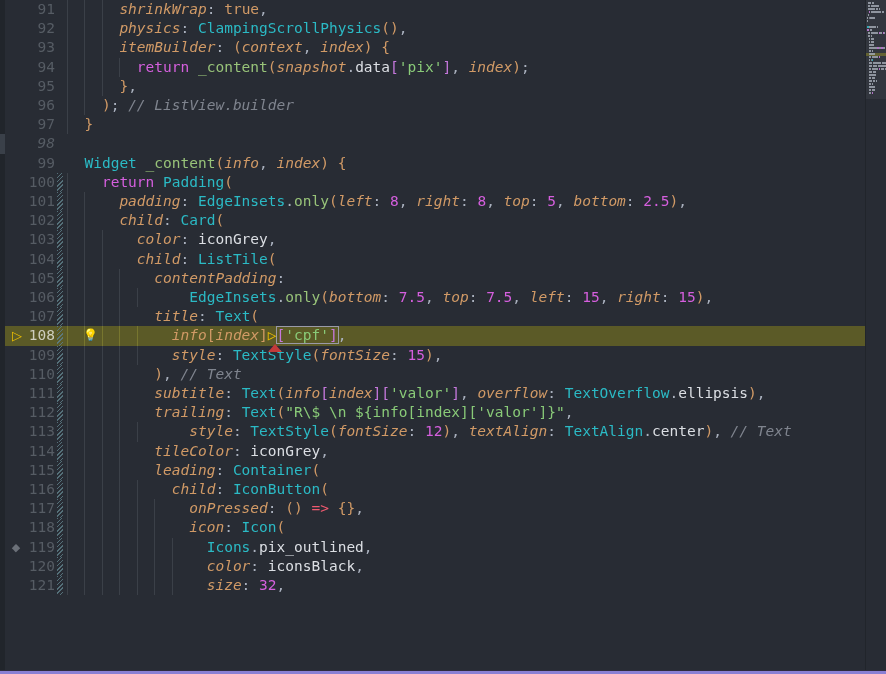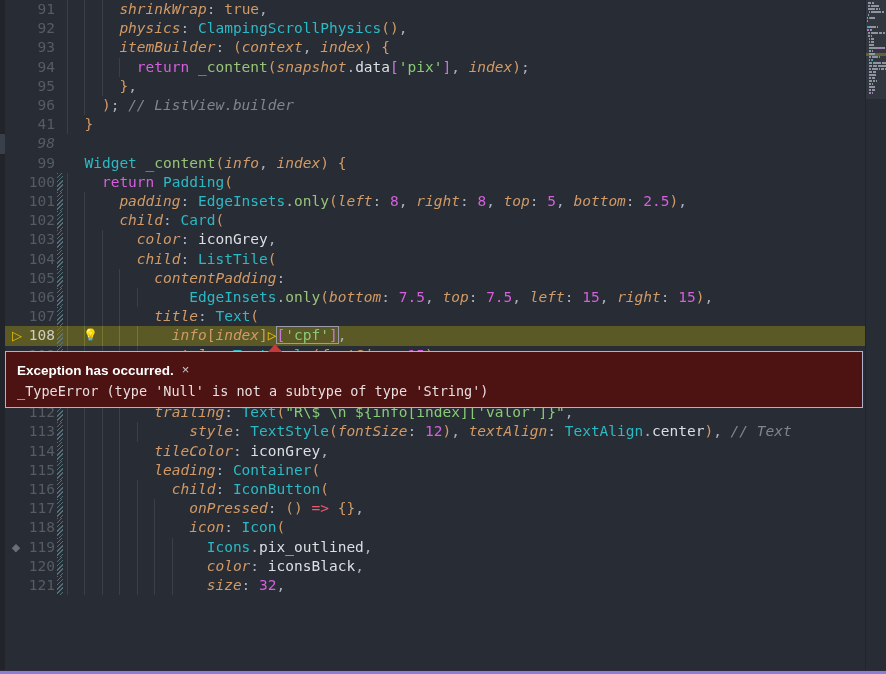--- a/index.html
+++ b/index.html
@@ -194,21 +194,21 @@
     <div class="deco-mark" style="top:134px;"></div>
   </div>
 
   <div class="code-surface" id="code-surface">
       <div class="line" style="top: 0px; position: absolute; left: 0px; right: 0px;"><div class="gutter"><span class="num">91</span></div><div class="iguides"><div class="ig" style="left: 0px;"></div><div class="ig" style="left: 17.42px;"></div><div class="ig" style="left: 34.84px;"></div></div><div class="content"><span class="t-punc">      </span><span class="t-prop">shrinkWrap</span><span class="t-punc">:</span><span class="t-punc"> </span><span class="t-bool">true</span><span class="t-punc">,</span></div></div>
       <div class="line" style="top: 19.2px; position: absolute; left: 0px; right: 0px;"><div class="gutter"><span class="num">92</span></div><div class="iguides"><div class="ig" style="left: 0px;"></div><div class="ig" style="left: 17.42px;"></div><div class="ig" style="left: 34.84px;"></div></div><div class="content"><span class="t-punc">      </span><span class="t-prop">physics</span><span class="t-punc">:</span><span class="t-punc"> </span><span class="t-type">ClampingScrollPhysics</span><span class="t-br1">(</span><span class="t-br1">)</span><span class="t-punc">,</span></div></div>
       <div class="line" style="top: 38.4px; position: absolute; left: 0px; right: 0px;"><div class="gutter"><span class="num">93</span></div><div class="iguides"><div class="ig" style="left: 0px;"></div><div class="ig" style="left: 17.42px;"></div><div class="ig" style="left: 34.84px;"></div></div><div class="content"><span class="t-punc">      </span><span class="t-prop">itemBuilder</span><span class="t-punc">:</span><span class="t-punc"> </span><span class="t-br1">(</span><span class="t-param">context</span><span class="t-punc">,</span><span class="t-punc"> </span><span class="t-param">index</span><span class="t-br1">)</span><span class="t-punc"> </span><span class="t-br1">{</span></div></div>
       <div class="line" style="top: 57.6px; position: absolute; left: 0px; right: 0px;"><div class="gutter"><span class="num">94</span></div><div class="iguides"><div class="ig" style="left: 0px;"></div><div class="ig" style="left: 17.42px;"></div><div class="ig" style="left: 34.84px;"></div><div class="ig" style="left: 52.26px;"></div></div><div class="content"><span class="t-punc">        </span><span class="t-kw">return</span><span class="t-punc"> </span><span class="t-fn-g">_content</span><span class="t-br1">(</span><span class="t-param">snapshot</span><span class="t-punc">.</span><span class="t-white">data</span><span class="t-br2">[</span><span class="t-str">'pix'</span><span class="t-br2">]</span><span class="t-punc">,</span><span class="t-punc"> </span><span class="t-param">index</span><span class="t-br1">)</span><span class="t-punc">;</span></div></div>
       <div class="line" style="top: 76.8px; position: absolute; left: 0px; right: 0px;"><div class="gutter"><span class="num">95</span></div><div class="iguides"><div class="ig" style="left: 0px;"></div><div class="ig" style="left: 17.42px;"></div><div class="ig" style="left: 34.84px;"></div></div><div class="content"><span class="t-punc">      </span><span class="t-br1">}</span><span class="t-punc">,</span></div></div>
       <div class="line" style="top: 96px; position: absolute; left: 0px; right: 0px;"><div class="gutter"><span class="num">96</span></div><div class="iguides"><div class="ig" style="left: 0px;"></div><div class="ig" style="left: 17.42px;"></div></div><div class="content"><span class="t-punc">    </span><span class="t-br1">)</span><span class="t-punc">;</span><span class="t-punc"> </span><span class="t-cmt">// ListView.builder</span></div></div>
-      <div class="line" style="top: 115.2px; position: absolute; left: 0px; right: 0px;"><div class="gutter"><span class="num">41</span></div><div class="iguides"><div class="ig" style="left: 0px;"></div></div><div class="content"><span class="t-punc">  </span><span class="t-br1">}</span></div></div>
+      <div class="line" style="top: 115.2px; position: absolute; left: 0px; right: 0px;"><div class="gutter"><span class="num">97</span></div><div class="iguides"><div class="ig" style="left: 0px;"></div></div><div class="content"><span class="t-punc">  </span><span class="t-br1">}</span></div></div>
       <div class="line" style="top: 134.4px; position: absolute; left: 0px; right: 0px; font-style: italic;"><div class="gutter"><span class="num">98</span></div><div class="iguides"></div><div class="content"><span class="t-punc"></span></div></div>
       <div class="line" style="top: 153.6px; position: absolute; left: 0px; right: 0px;"><div class="gutter"><span class="num">99</span></div><div class="iguides"></div><div class="content"><span class="t-punc">  </span><span class="t-type">Widget</span><span class="t-punc"> </span><span class="t-fn-g">_content</span><span class="t-br1">(</span><span class="t-param">info</span><span class="t-punc">,</span><span class="t-punc"> </span><span class="t-param">index</span><span class="t-br1">)</span><span class="t-punc"> </span><span class="t-br1">{</span></div></div>
       <div class="line" style="top: 172.8px; position: absolute; left: 0px; right: 0px;"><div class="gutter"><span class="num">100</span></div><div class="foldcol squig"></div><div class="iguides"><div class="ig" style="left: 0px;"></div></div><div class="content"><span class="t-punc">    </span><span class="t-kw">return</span><span class="t-punc"> </span><span class="t-type">Padding</span><span class="t-br1">(</span></div></div>
       <div class="line" style="top: 192px; position: absolute; left: 0px; right: 0px;"><div class="gutter"><span class="num">101</span></div><div class="foldcol squig"></div><div class="iguides"><div class="ig" style="left: 0px;"></div><div class="ig" style="left: 17.42px;"></div></div><div class="content"><span class="t-punc">      </span><span class="t-prop">padding</span><span class="t-punc">:</span><span class="t-punc"> </span><span class="t-type">EdgeInsets</span><span class="t-punc">.</span><span class="t-fn-g">only</span><span class="t-br1">(</span><span class="t-prop">left</span><span class="t-punc">:</span><span class="t-punc"> </span><span class="t-num">8</span><span class="t-punc">,</span><span class="t-punc"> </span><span class="t-prop">right</span><span class="t-punc">:</span><span class="t-punc"> </span><span class="t-num">8</span><span class="t-punc">,</span><span class="t-punc"> </span><span class="t-prop">top</span><span class="t-punc">:</span><span class="t-punc"> </span><span class="t-num">5</span><span class="t-punc">,</span><span class="t-punc"> </span><span class="t-prop">bottom</span><span class="t-punc">:</span><span class="t-punc"> </span><span class="t-num">2.5</span><span class="t-br1">)</span><span class="t-punc">,</span></div></div>
       <div class="line" style="top: 211.2px; position: absolute; left: 0px; right: 0px;"><div class="gutter"><span class="num">102</span></div><div class="foldcol squig"></div><div class="iguides"><div class="ig" style="left: 0px;"></div><div class="ig" style="left: 17.42px;"></div></div><div class="content"><span class="t-punc">      </span><span class="t-prop">child</span><span class="t-punc">:</span><span class="t-punc"> </span><span class="t-type">Card</span><span class="t-br1">(</span></div></div>
       <div class="line" style="top: 230.4px; position: absolute; left: 0px; right: 0px;"><div class="gutter"><span class="num">103</span></div><div class="foldcol squig"></div><div class="iguides"><div class="ig" style="left: 0px;"></div><div class="ig" style="left: 17.42px;"></div><div class="ig" style="left: 34.84px;"></div></div><div class="content"><span class="t-punc">        </span><span class="t-prop">color</span><span class="t-punc">:</span><span class="t-punc"> </span><span class="t-white">iconGrey</span><span class="t-punc">,</span></div></div>
       <div class="line" style="top: 249.6px; position: absolute; left: 0px; right: 0px;"><div class="gutter"><span class="num">104</span></div><div class="foldcol squig"></div><div class="iguides"><div class="ig" style="left: 0px;"></div><div class="ig" style="left: 17.42px;"></div><div class="ig" style="left: 34.84px;"></div></div><div class="content"><span class="t-punc">        </span><span class="t-prop">child</span><span class="t-punc">:</span><span class="t-punc"> </span><span class="t-type">ListTile</span><span class="t-br1">(</span></div></div>
       <div class="line" style="top: 268.8px; position: absolute; left: 0px; right: 0px;"><div class="gutter"><span class="num">105</span></div><div class="foldcol squig"></div><div class="iguides"><div class="ig" style="left: 0px;"></div><div class="ig" style="left: 17.42px;"></div><div class="ig" style="left: 34.84px;"></div><div class="ig" style="left: 52.26px;"></div></div><div class="content"><span class="t-punc">          </span><span class="t-prop">contentPadding</span><span class="t-punc">:</span></div></div>
       <div class="line" style="top: 288px; position: absolute; left: 0px; right: 0px;"><div class="gutter"><span class="num">106</span></div><div class="foldcol squig"></div><div class="iguides"><div class="ig" style="left: 0px;"></div><div class="ig" style="left: 17.42px;"></div><div class="ig" style="left: 34.84px;"></div><div class="ig" style="left: 52.26px;"></div><div class="ig" style="left: 69.68px;"></div></div><div class="content"><span class="t-punc">              </span><span class="t-type">EdgeInsets</span><span class="t-punc">.</span><span class="t-fn-g">only</span><span class="t-br1">(</span><span class="t-prop">bottom</span><span class="t-punc">:</span><span class="t-punc"> </span><span class="t-num">7.5</span><span class="t-punc">,</span><span class="t-punc"> </span><span class="t-prop">top</span><span class="t-punc">:</span><span class="t-punc"> </span><span class="t-num">7.5</span><span class="t-punc">,</span><span class="t-punc"> </span><span class="t-prop">left</span><span class="t-punc">:</span><span class="t-punc"> </span><span class="t-num">15</span><span class="t-punc">,</span><span class="t-punc"> </span><span class="t-prop">right</span><span class="t-punc">:</span><span class="t-punc"> </span><span class="t-num">15</span><span class="t-br1">)</span><span class="t-punc">,</span></div></div>
       <div class="line" style="top: 307.2px; position: absolute; left: 0px; right: 0px;"><div class="gutter"><span class="num">107</span></div><div class="foldcol squig"></div><div class="iguides"><div class="ig" style="left: 0px;"></div><div class="ig" style="left: 17.42px;"></div><div class="ig" style="left: 34.84px;"></div><div class="ig" style="left: 52.26px;"></div></div><div class="content"><span class="t-punc">          </span><span class="t-prop">title</span><span class="t-punc">:</span><span class="t-punc"> </span><span class="t-type">Text</span><span class="t-br1">(</span></div></div>
@@ -224,26 +224,20 @@
       <div class="line" style="top: 499.2px; position: absolute; left: 0px; right: 0px;"><div class="gutter"><span class="num">117</span></div><div class="foldcol squig"></div><div class="iguides"><div class="ig" style="left: 0px;"></div><div class="ig" style="left: 17.42px;"></div><div class="ig" style="left: 34.84px;"></div><div class="ig" style="left: 52.26px;"></div><div class="ig" style="left: 69.68px;"></div><div class="ig" style="left: 87.1px;"></div></div><div class="content"><span class="t-punc">              </span><span class="t-prop">onPressed</span><span class="t-punc">:</span><span class="t-punc"> </span><span class="t-br1">(</span><span class="t-br1">)</span><span class="t-punc"> </span><span class="t-arrow">=&gt;</span><span class="t-punc"> </span><span class="t-br1">{</span><span class="t-br1">}</span><span class="t-punc">,</span></div></div>
       <div class="line" style="top: 518.4px; position: absolute; left: 0px; right: 0px;"><div class="gutter"><span class="num">118</span></div><div class="foldcol squig"></div><div class="iguides"><div class="ig" style="left: 0px;"></div><div class="ig" style="left: 17.42px;"></div><div class="ig" style="left: 34.84px;"></div><div class="ig" style="left: 52.26px;"></div><div class="ig" style="left: 69.68px;"></div><div class="ig" style="left: 87.1px;"></div></div><div class="content"><span class="t-punc">              </span><span class="t-prop">icon</span><span class="t-punc">:</span><span class="t-punc"> </span><span class="t-type">Icon</span><span class="t-br1">(</span></div></div>
       <div class="line" style="top: 537.6px; position: absolute; left: 0px; right: 0px;"><div class="gutter"><span class="num">119</span></div><span class="gicon" style="color: rgb(107, 112, 120); font-size: 11px; left: 3px;">◆</span><div class="foldcol squig"></div><div class="iguides"><div class="ig" style="left: 0px;"></div><div class="ig" style="left: 17.42px;"></div><div class="ig" style="left: 34.84px;"></div><div class="ig" style="left: 52.26px;"></div><div class="ig" style="left: 69.68px;"></div><div class="ig" style="left: 87.1px;"></div><div class="ig" style="left: 104.52px;"></div></div><div class="content"><span class="t-punc">                </span><span class="t-type">Icons</span><span class="t-punc">.</span><span class="t-white">pix_outlined</span><span class="t-punc">,</span></div></div>
       <div class="line" style="top: 556.8px; position: absolute; left: 0px; right: 0px;"><div class="gutter"><span class="num">120</span></div><div class="foldcol squig"></div><div class="iguides"><div class="ig" style="left: 0px;"></div><div class="ig" style="left: 17.42px;"></div><div class="ig" style="left: 34.84px;"></div><div class="ig" style="left: 52.26px;"></div><div class="ig" style="left: 69.68px;"></div><div class="ig" style="left: 87.1px;"></div><div class="ig" style="left: 104.52px;"></div></div><div class="content"><span class="t-punc">                </span><span class="t-prop">color</span><span class="t-punc">:</span><span class="t-punc"> </span><span class="t-white">iconsBlack</span><span class="t-punc">,</span></div></div>
       <div class="line" style="top: 576px; position: absolute; left: 0px; right: 0px;"><div class="gutter"><span class="num">121</span></div><div class="foldcol squig"></div><div class="iguides"><div class="ig" style="left: 0px;"></div><div class="ig" style="left: 17.42px;"></div><div class="ig" style="left: 34.84px;"></div><div class="ig" style="left: 52.26px;"></div><div class="ig" style="left: 69.68px;"></div><div class="ig" style="left: 87.1px;"></div><div class="ig" style="left: 104.52px;"></div></div><div class="content"><span class="t-punc">                </span><span class="t-prop">size</span><span class="t-punc">:</span><span class="t-punc"> </span><span class="t-num">32</span><span class="t-punc">,</span></div></div>
       <div style="position: absolute; left: 78px; width: 14px; height: 19.2px; line-height: 19.2px; font-size: 12px; text-align: center; color: rgb(242, 204, 74); font-family: &quot;DejaVu Sans&quot;, sans-serif; z-index: 6; top: 326.4px;">💡</div>
     </div>
 
   <div class="exc-arrow"></div>
 
-  <div class="exception-widget">
-    <div>
-      <span class="title">Exception has occurred.</span><span class="close">×</span>
-    </div>
-    <div class="msg">_TypeError (type 'Null' is not a subtype of type 'String')</div>
-  </div>
 
   <div class="mm-divider"></div>
   <div class="minimap" id="minimap">
       <div class="mm-dec" style="top: 53px; background: rgb(91, 90, 39);"></div>
       <div class="mm-row" style="position: absolute; top: 2px; left: 0px; width: 20px; height: 3px;">
         <div class="mm-seg" style="left: 1.92px; width: 3.52px; background: rgb(154, 162, 173);"></div>
         <div class="mm-seg" style="left: 6.16px; width: 1.6px; background: rgb(154, 162, 173);"></div>
       </div>
       <div class="mm-row" style="position: absolute; top: 5px; left: 0px; width: 20px; height: 3px;">
         <div class="mm-seg" style="left: 1.92px; width: 2.56px; background: rgb(154, 162, 173);"></div>

